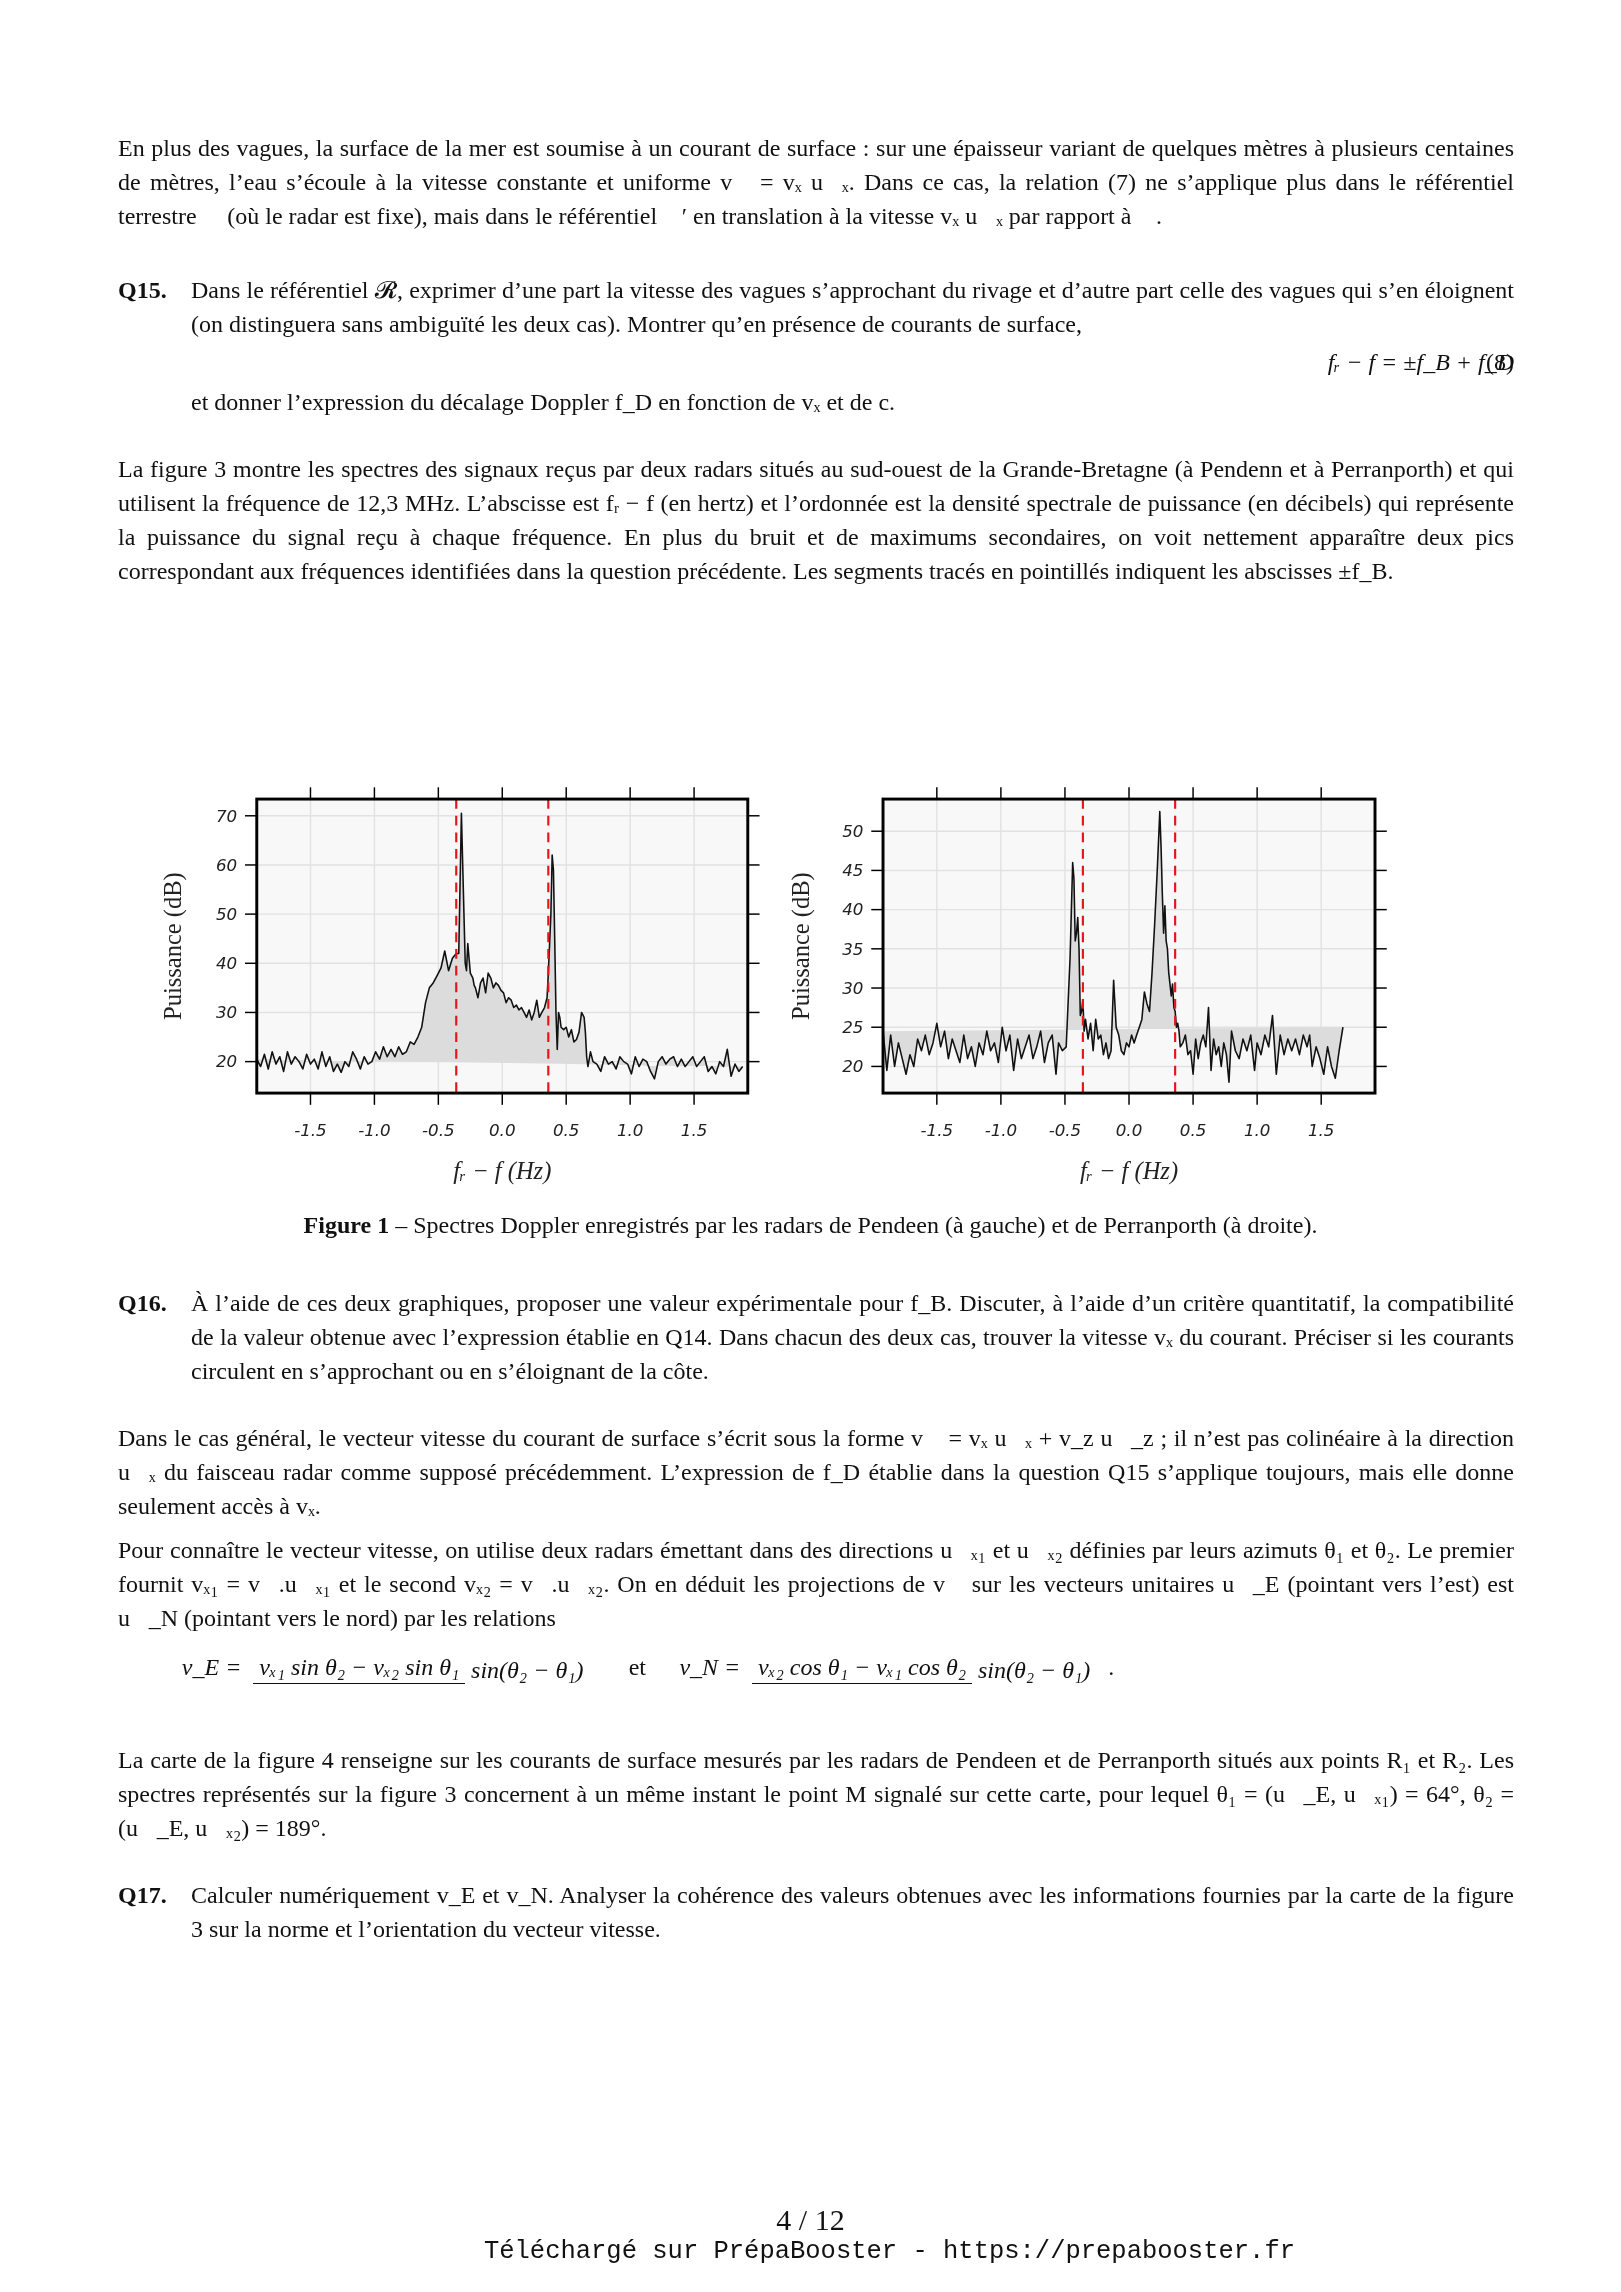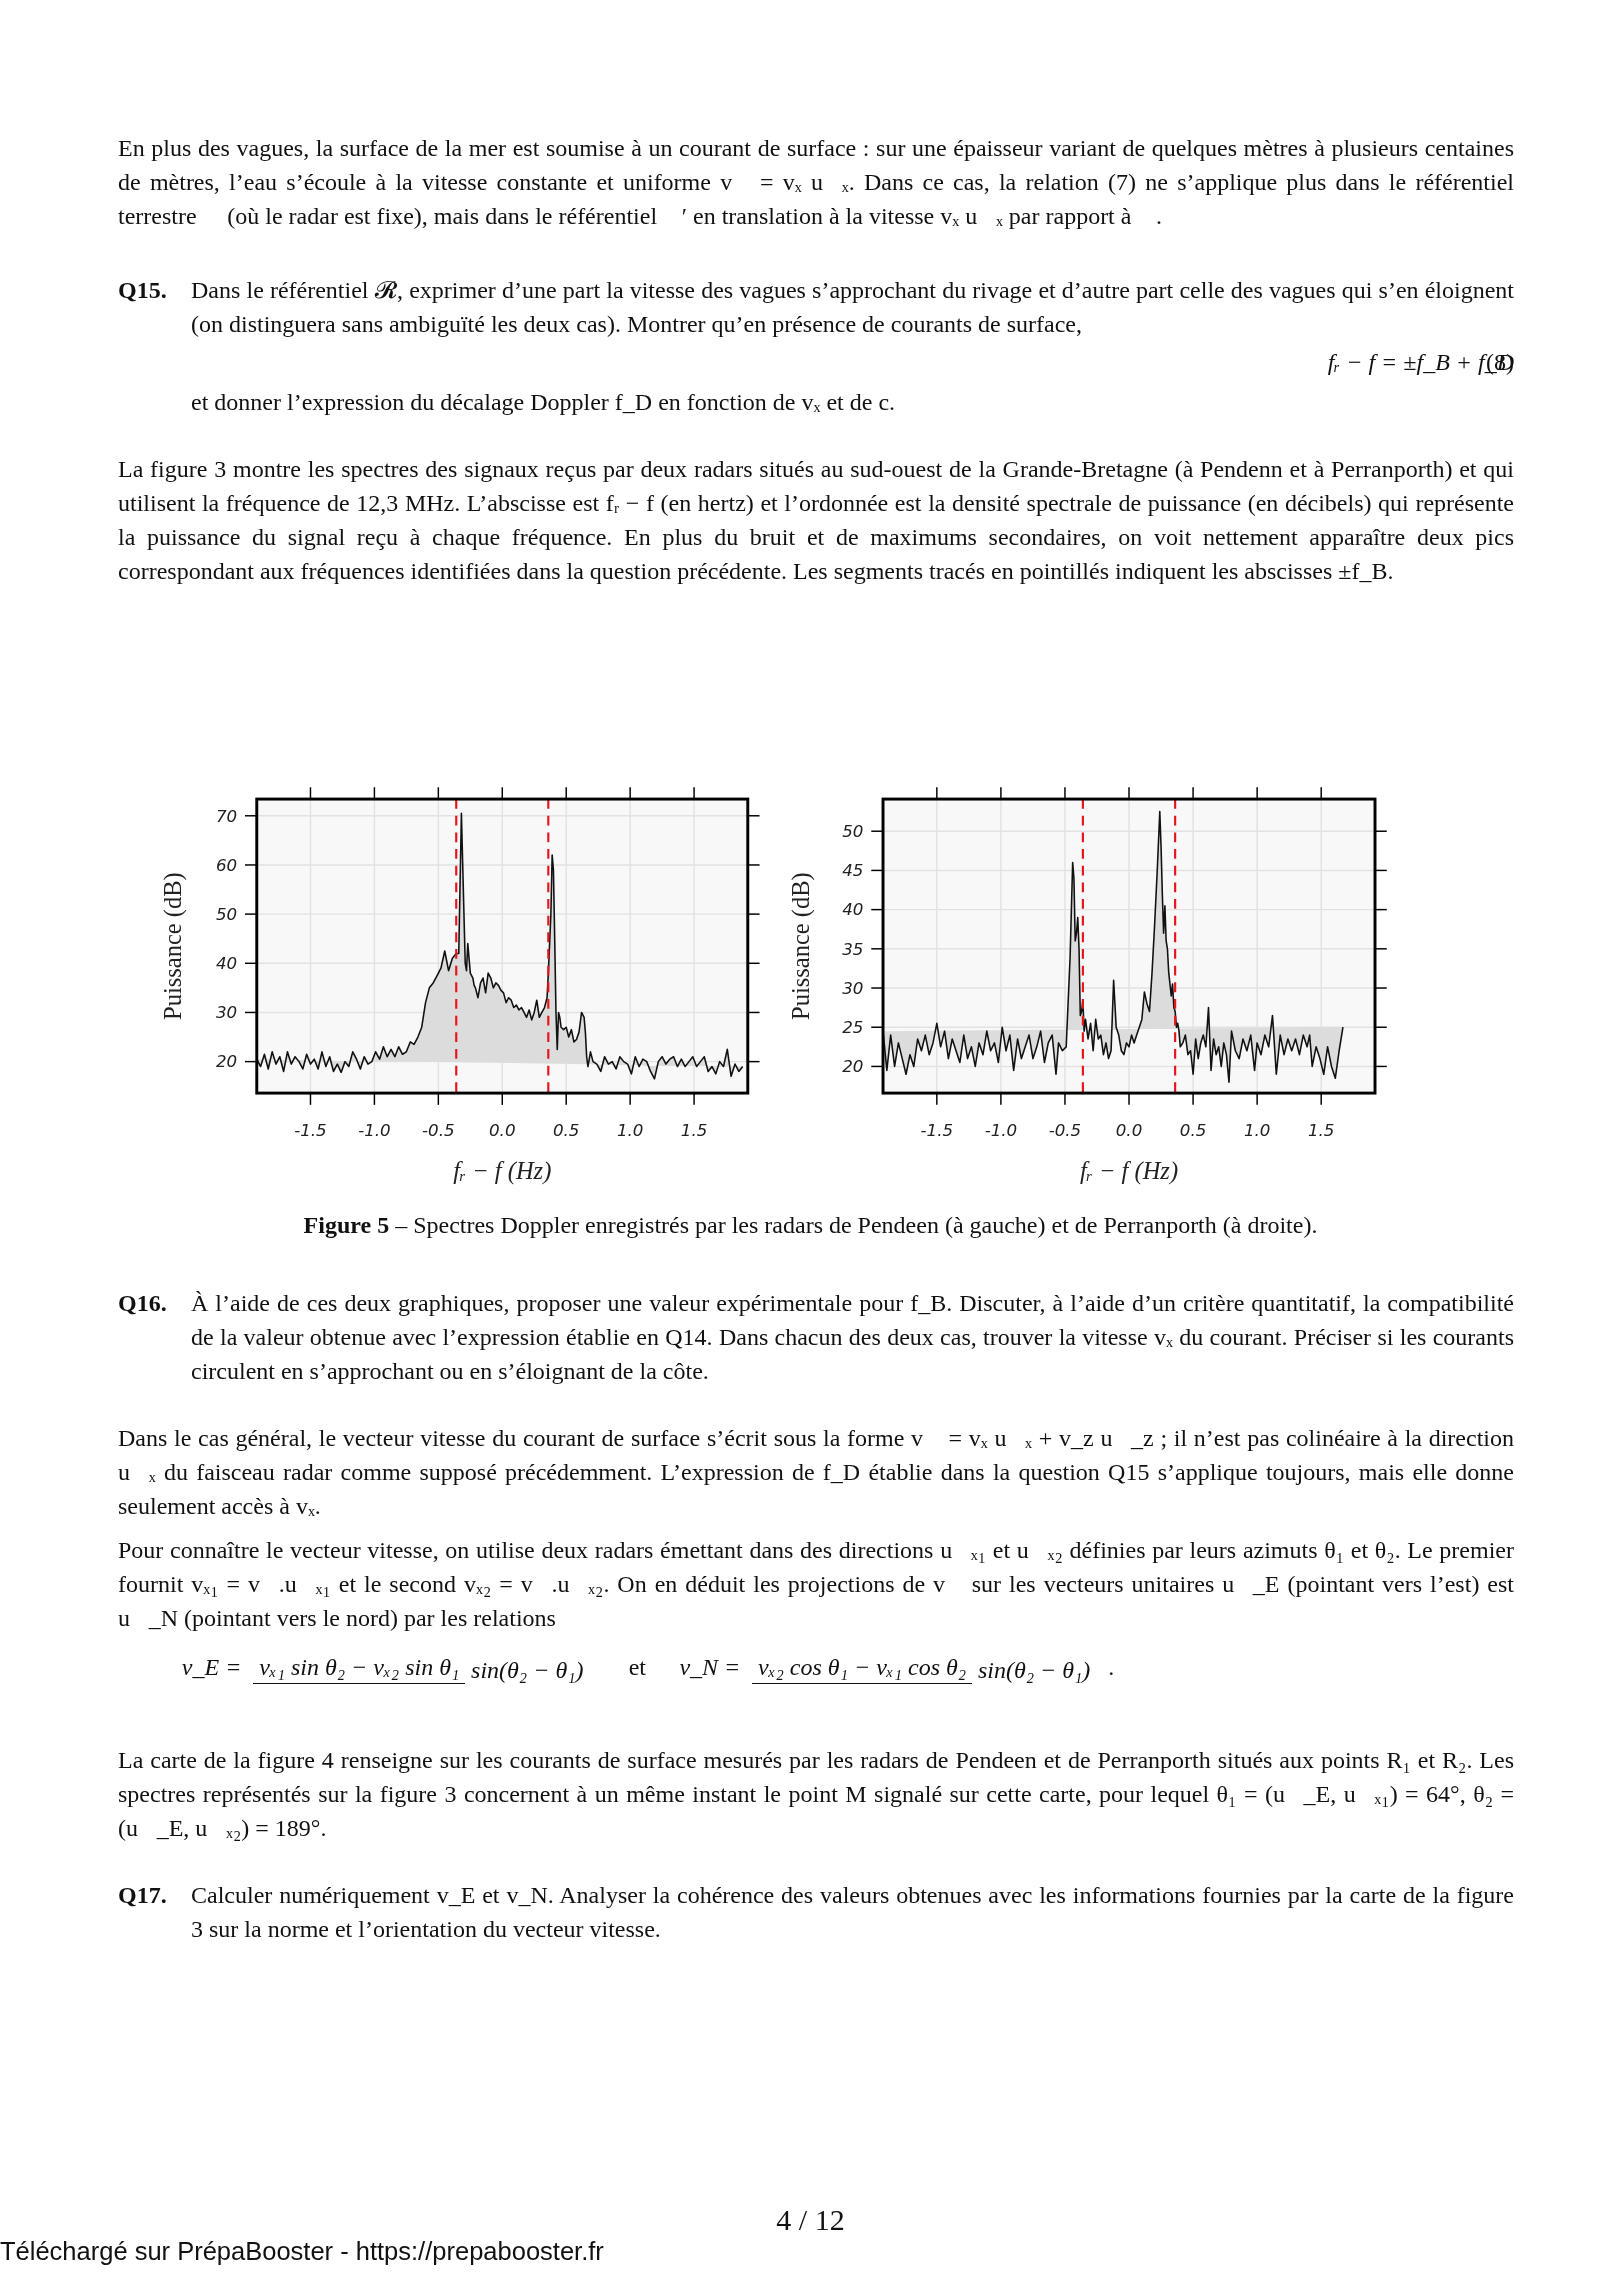--- a/index.html
+++ b/index.html
@@ -18,22 +18,22 @@
   .caption { position: absolute; left: 0; width: 1621px; top: 1212px; text-align: center;
              font-family: "Liberation Serif", "DejaVu Serif", serif; font-size: 24px; }
   .caption b { font-weight: bold; }
   .frac { display: inline-flex; flex-direction: row; align-items: center; vertical-align: middle; margin: 0 5.9px; }
   .frac .num { border-bottom: 1.5px solid #111; padding: 0 5.9px 2px 5.9px; }
   .frac .den { padding: 2px 5.9px 0 5.9px; }
   .formula { position: absolute; top: 1654px; left: 0; width: 1296px; text-align: center;
              font-family: "Liberation Serif", "DejaVu Serif", serif; font-size: 24px; }
   .footer-page { position: absolute; top: 2203px; left: 0; width: 1621px; text-align: center;
                  font-family: "Liberation Serif", "DejaVu Serif", serif; font-size: 30px; }
-  .footer-dl { position: absolute; top: 2237px; left: 0; width: 1295px; text-align: left;
-               font-family: Liberation Sans, sans-serif; font-size: 25.5px; }
+  .footer-dl { position: absolute; top: 2237px; left: 0; width: 1295px; text-align: right;
+               font-family: Liberation Mono, monospace; font-size: 25.5px; }
   .axis-text { font-family: "DejaVu Sans", sans-serif; font-style: italic; font-size: 17px; fill: #222; }
   .axis-title { font-family: "Liberation Serif", "DejaVu Serif", serif; font-size: 25px; fill: #222; }
 </style>
 </head>
 <body>
 
 <div class="page">
 
   <p class="para" style="margin-top:33px">En plus des vagues, la surface de la mer est soumise à un courant de surface : sur une épaisseur variant de quelques mètres à plusieurs centaines de mètres, l’eau s’écoule à la vitesse constante et uniforme v⃗ = vₓ u⃗ₓ. Dans ce cas, la relation (7) ne s’applique plus dans le référentiel terrestre 𝓡 (où le radar est fixe), mais dans le référentiel 𝓡′ en translation à la vitesse vₓ u⃗ₓ par rapport à 𝓡.</p>
 
@@ -177,21 +177,21 @@
       <text x="881" y="893.8" text-anchor="end" class="axis-text">45</text>
       <line x1="889" x2="901" y1="847.8" y2="847.8" stroke="#000" stroke-width="1.5"></line>
       <line x1="1403" x2="1415" y1="847.8" y2="847.8" stroke="#000" stroke-width="1.5"></line>
       <text x="881" y="853.8" text-anchor="end" class="axis-text">50</text>
       <text x="1152" y="1203" text-anchor="middle" class="axis-title" font-style="italic">fᵣ − f (Hz)</text>
       <text x="825" y="965" text-anchor="middle" class="axis-title" transform="rotate(-90 825 965)">Puissance (dB)</text>
     </svg>
 </div>
 
 <div class="caption">
-  <b>Figure 5</b><span> – Spectres Doppler enregistrés par les radars de Pendeen (à gauche) et de Perranporth (à droite).</span>
+  <b>Figure 1</b><span> – Spectres Doppler enregistrés par les radars de Pendeen (à gauche) et de Perranporth (à droite).</span>
 </div>
 
 <div class="page" style="top:1286px">
   <p class="q">
     <span class="qnum">Q16.</span>
     <span>À l’aide de ces deux graphiques, proposer une valeur expérimentale pour f_B. Discuter, à l’aide d’un critère quantitatif, la compatibilité de la valeur obtenue avec l’expression établie en Q14. Dans chacun des deux cas, trouver la vitesse vₓ du courant. Préciser si les courants circulent en s’approchant ou en s’éloignant de la côte.</span>
   </p>
   <p class="para" style="margin-top:33px">Dans le cas général, le vecteur vitesse du courant de surface s’écrit sous la forme v⃗ = vₓ u⃗ₓ + v_z u⃗_z ; il n’est pas colinéaire à la direction u⃗ₓ du faisceau radar comme supposé précédemment. L’expression de f_D établie dans la question Q15 s’applique toujours, mais elle donne seulement accès à vₓ.</p>
   <p class="para" style="margin-top:9.8px">Pour connaître le vecteur vitesse, on utilise deux radars émettant dans des directions u⃗ₓ₁ et u⃗ₓ₂ définies par leurs azimuts θ₁ et θ₂. Le premier fournit vₓ₁ = v⃗.u⃗ₓ₁ et le second vₓ₂ = v⃗.u⃗ₓ₂. On en déduit les projections de v⃗ sur les vecteurs unitaires u⃗_E (pointant vers l’est) est u⃗_N (pointant vers le nord) par les relations</p>
 </div>

